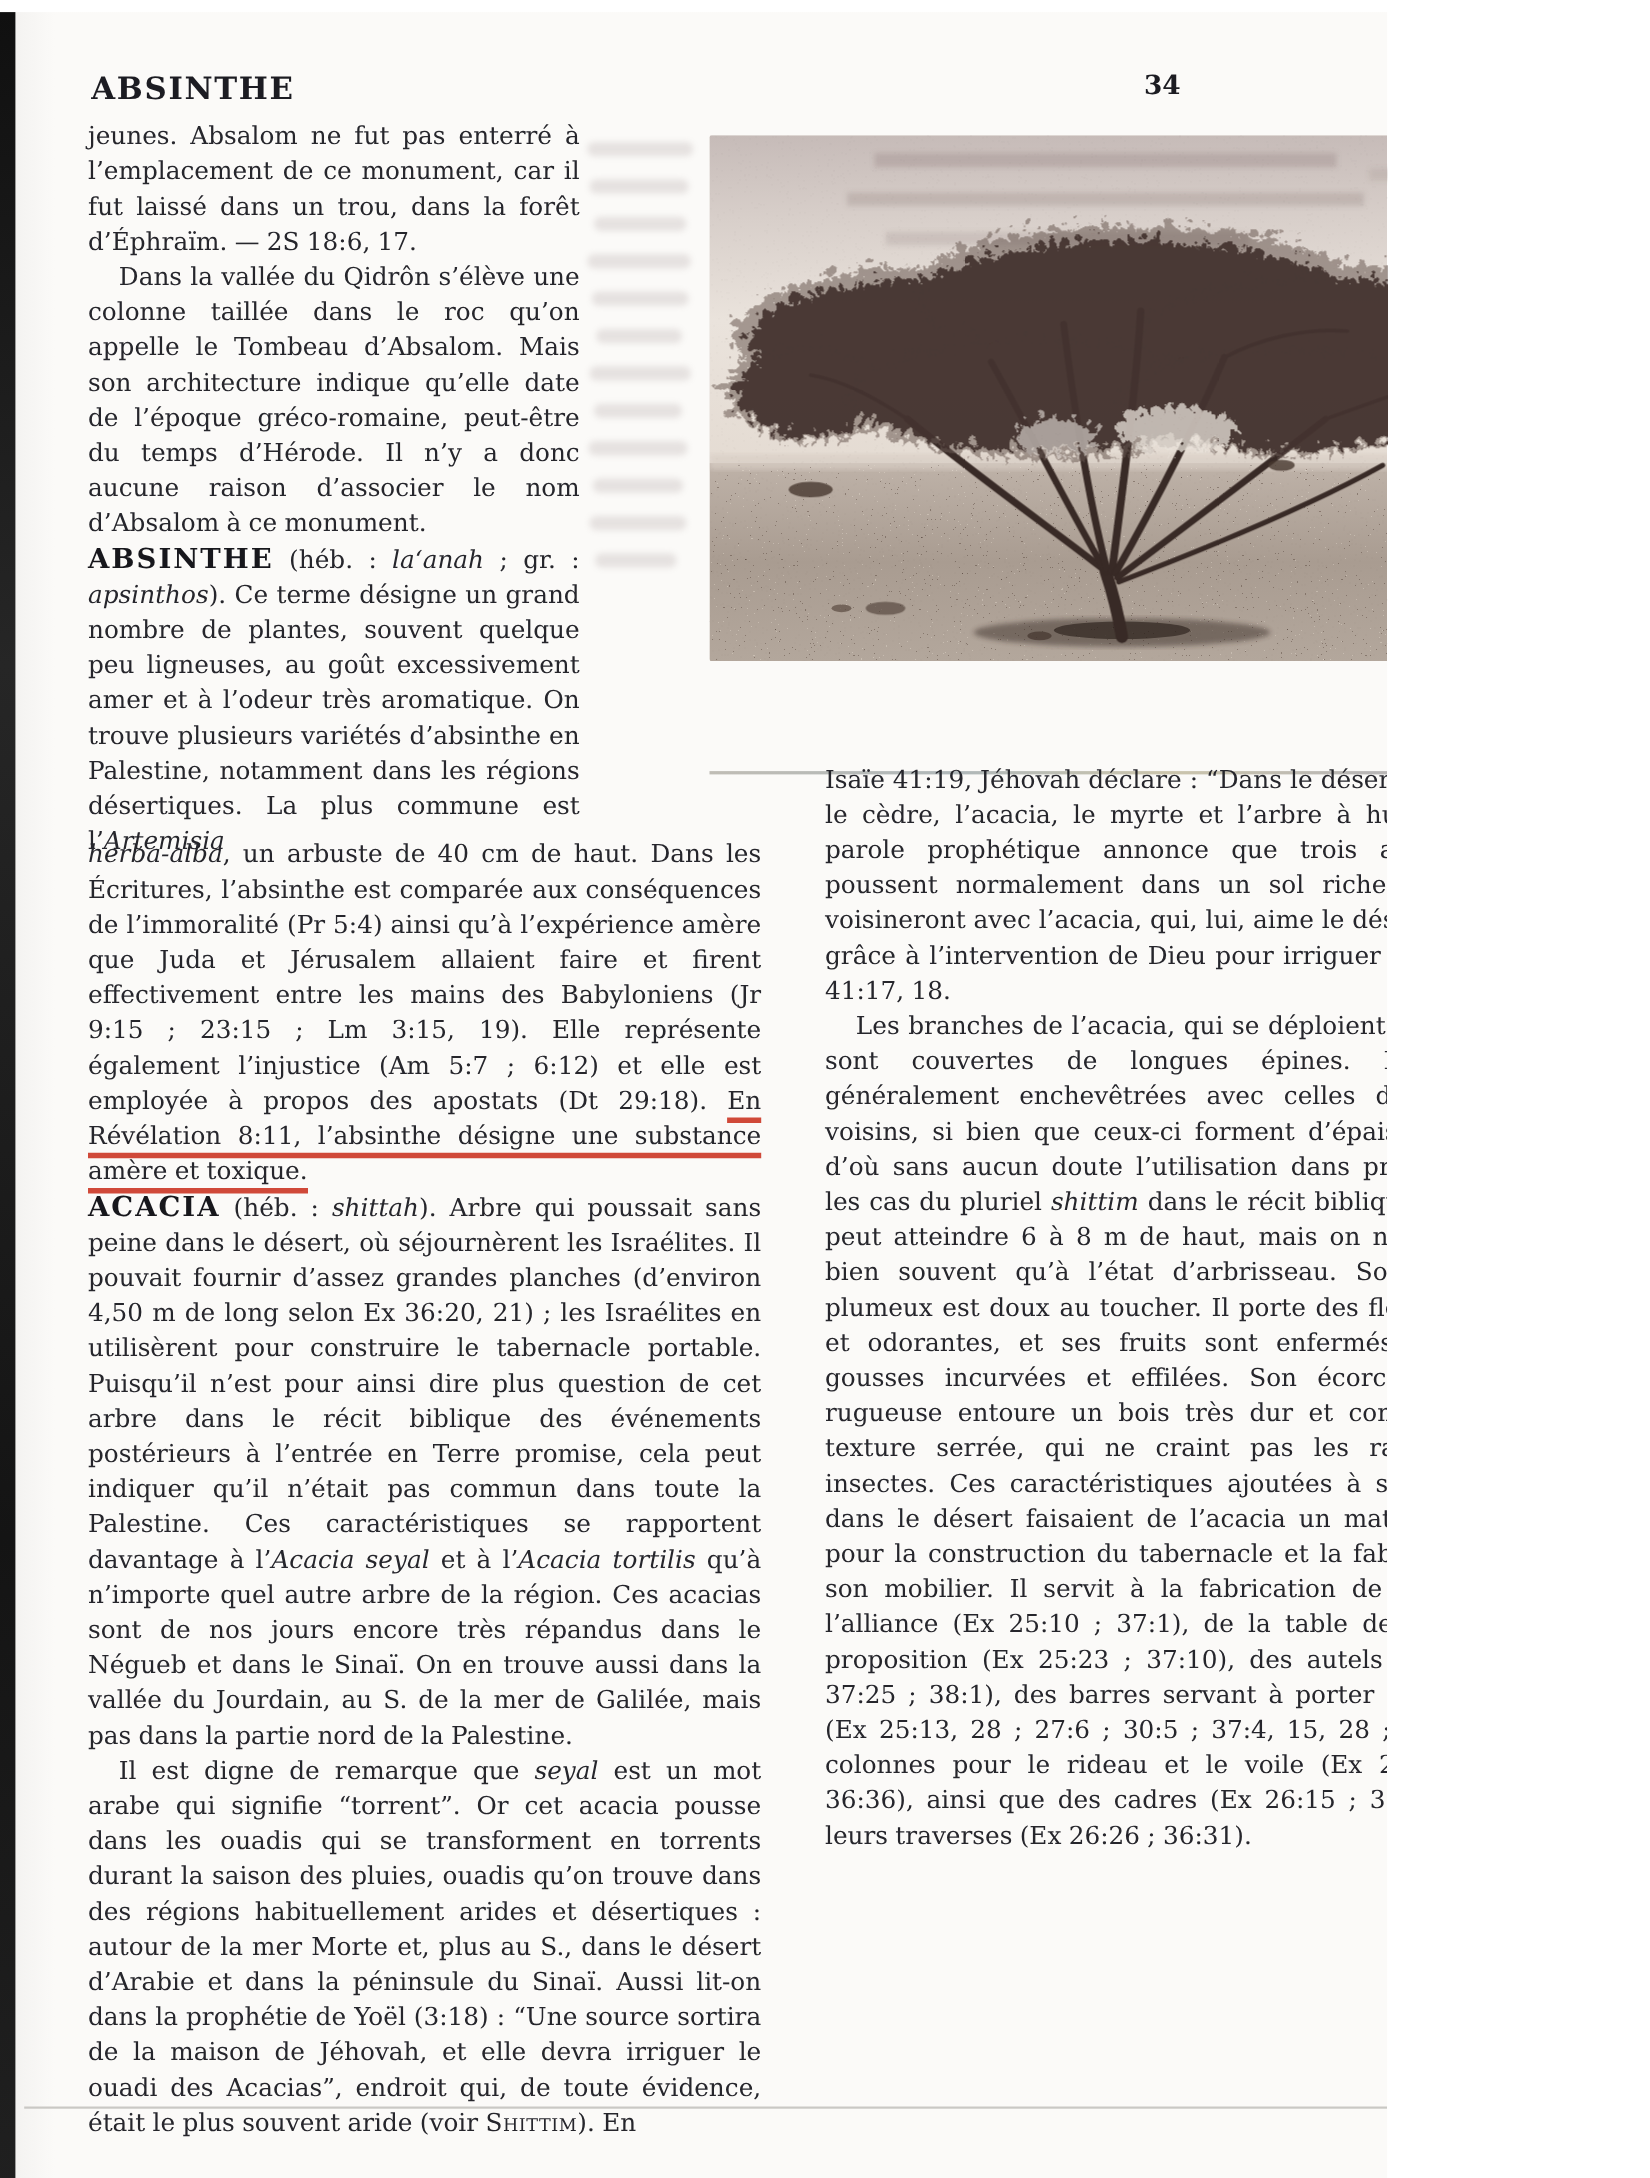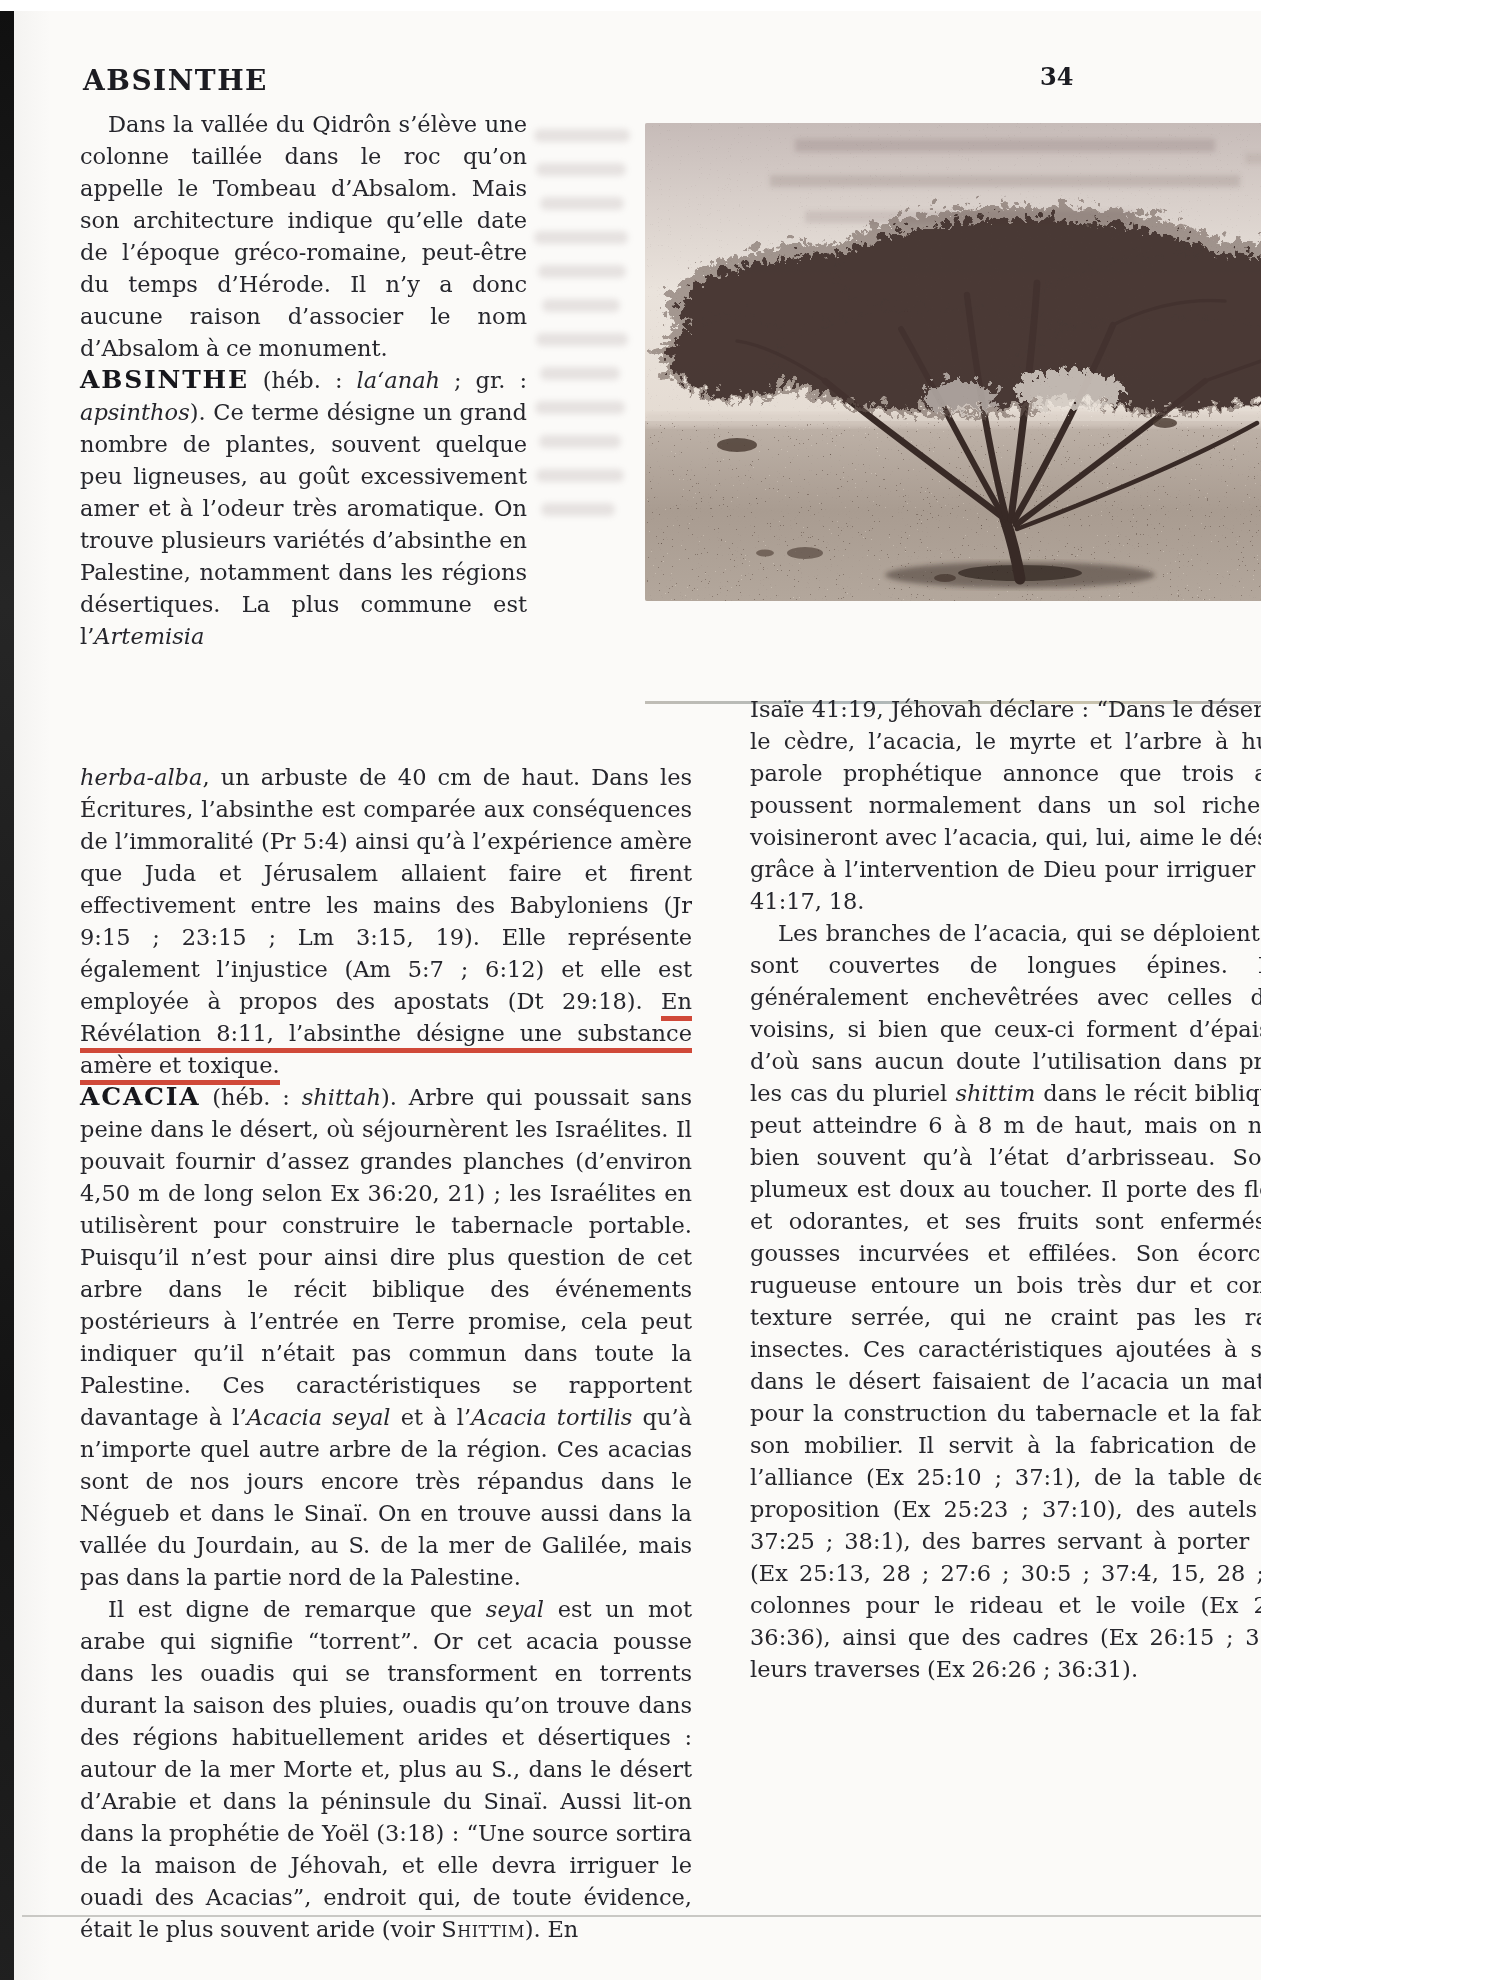--- a/index.html
+++ b/index.html
@@ -57,20 +57,21 @@
   <div class="scan-mark1"></div>
   <div class="scan-mark2"></div>
   <div class="bottom-line"></div>
   <div class="bottom-line2"></div>
   <div class="corner-smudge"></div>
 
   <div class="running-head">ABSINTHE</div>
   <div class="page-num">34</div>
 
   <div class="col narrow">
+    <p>jeunes. Absalom ne fut pas enterré à l’emplacement de ce monument, car il fut laissé dans un trou, dans la forêt d’Éphraïm. — 2S 18:6, 17.</p>
     <p class="indent">Dans la vallée du Qidrôn s’élève une colonne taillée dans le roc qu’on appelle le Tombeau d’Absalom. Mais son architecture indique qu’elle date de l’époque gréco-romaine, peut-être du temps d’Hérode. Il n’y a donc aucune raison d’associer le nom d’Absalom à ce monument.</p>
     <p class="entry"><span class="hw">ABSINTHE</span><span>  (héb. : </span><span class="it">la‘anah</span><span> ; gr. : </span><span class="it">apsinthos</span><span>). Ce terme désigne un grand nombre de plantes, souvent quelque peu ligneuses, au goût excessivement amer et à l’odeur très aromatique. On trouve plusieurs variétés d’absinthe en Palestine, notamment dans les régions désertiques. La plus commune est l’</span><span class="it">Artemisia</span></p>
   </div>
 
   <div class="photo">
     <svg width="750" height="478" viewBox="0 0 750 478">
       <defs>
         <linearGradient id="sky" x1="0" y1="0" x2="0" y2="1">
           <stop offset="0" stop-color="#c6bbb8"></stop>
             <stop offset=".25" stop-color="#d8cfca"></stop>

